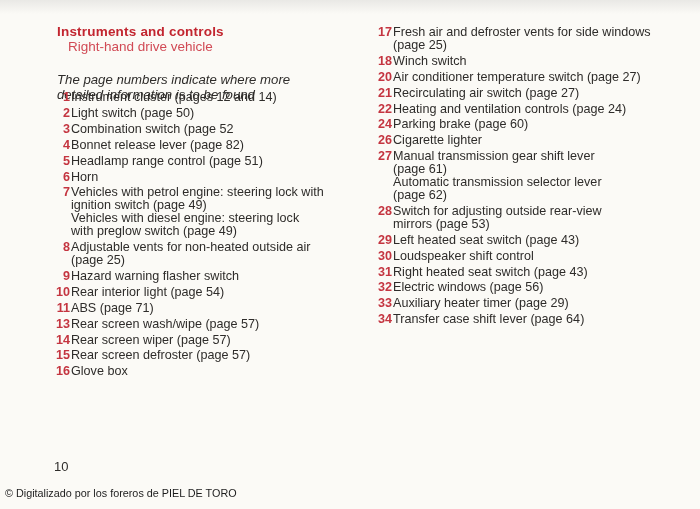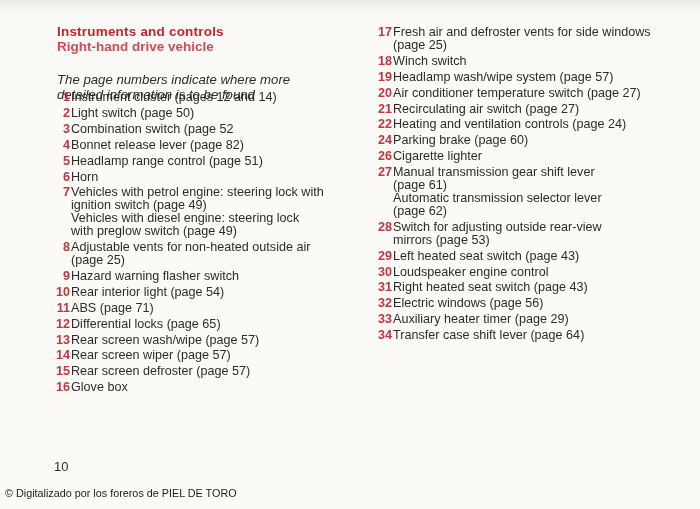--- a/index.html
+++ b/index.html
@@ -20,33 +20,33 @@
     position: absolute;
     top: 0; left: 0; right: 0;
     height: 14px;
     background: linear-gradient(180deg, rgba(200,200,198,0.35), rgba(200,200,198,0));
     pointer-events: none;
   }
   .header {
     position: absolute;
     left: 57px;
     top: 24px;
+    text-align: center;
   }
   .title {
     font-size: 13.5px;
     font-weight: bold;
     color: var(--red-bold, #c2252f);
     line-height: 15px;
     letter-spacing: 0.2px;
   }
   .subtitle {
     font-size: 13.5px;
     color: var(--red-light, #d14a55);
     line-height: 15px;
-    font-weight: bold;
   }
   .note {
     position: absolute;
     left: 57px;
     top: 73px;
     font-size: 13.2px;
     font-style: italic;
     color: var(--body-text, #2e2c2a);
     line-height: 14.5px;
     white-space: pre-line;
@@ -146,24 +146,20 @@
       </div>
       <div class="item">
         <span class="num">10</span>
         <span class="txt">Rear interior light (page 54)</span>
       </div>
       <div class="item">
         <span class="num">11</span>
         <span class="txt">ABS (page 71)</span>
       </div>
       <div class="item">
-        <span class="num">12</span>
-        <span class="txt">Differential locks (page 65)</span>
-      </div>
-      <div class="item">
         <span class="num">13</span>
         <span class="txt">Rear screen wash/wipe (page 57)</span>
       </div>
       <div class="item">
         <span class="num">14</span>
         <span class="txt">Rear screen wiper (page 57)</span>
       </div>
       <div class="item">
         <span class="num">15</span>
         <span class="txt">Rear screen defroster (page 57)</span>
@@ -176,24 +172,20 @@
 
   <div class="col col-right">
       <div class="item">
         <span class="num">17</span>
         <span class="txt">Fresh air and defroster vents for side windows
 (page 25)</span>
       </div>
       <div class="item">
         <span class="num">18</span>
         <span class="txt">Winch switch</span>
-      </div>
-      <div class="item">
-        <span class="num">19</span>
-        <span class="txt">Headlamp wash/wipe system (page 57)</span>
       </div>
       <div class="item">
         <span class="num">20</span>
         <span class="txt">Air conditioner temperature switch (page 27)</span>
       </div>
       <div class="item">
         <span class="num">21</span>
         <span class="txt">Recirculating air switch (page 27)</span>
       </div>
       <div class="item">
@@ -219,21 +211,21 @@
         <span class="num">28</span>
         <span class="txt">Switch for adjusting outside rear-view
 mirrors (page 53)</span>
       </div>
       <div class="item">
         <span class="num">29</span>
         <span class="txt">Left heated seat switch (page 43)</span>
       </div>
       <div class="item">
         <span class="num">30</span>
-        <span class="txt">Loudspeaker engine control</span>
+        <span class="txt">Loudspeaker shift control</span>
       </div>
       <div class="item">
         <span class="num">31</span>
         <span class="txt">Right heated seat switch (page 43)</span>
       </div>
       <div class="item">
         <span class="num">32</span>
         <span class="txt">Electric windows (page 56)</span>
       </div>
       <div class="item">

